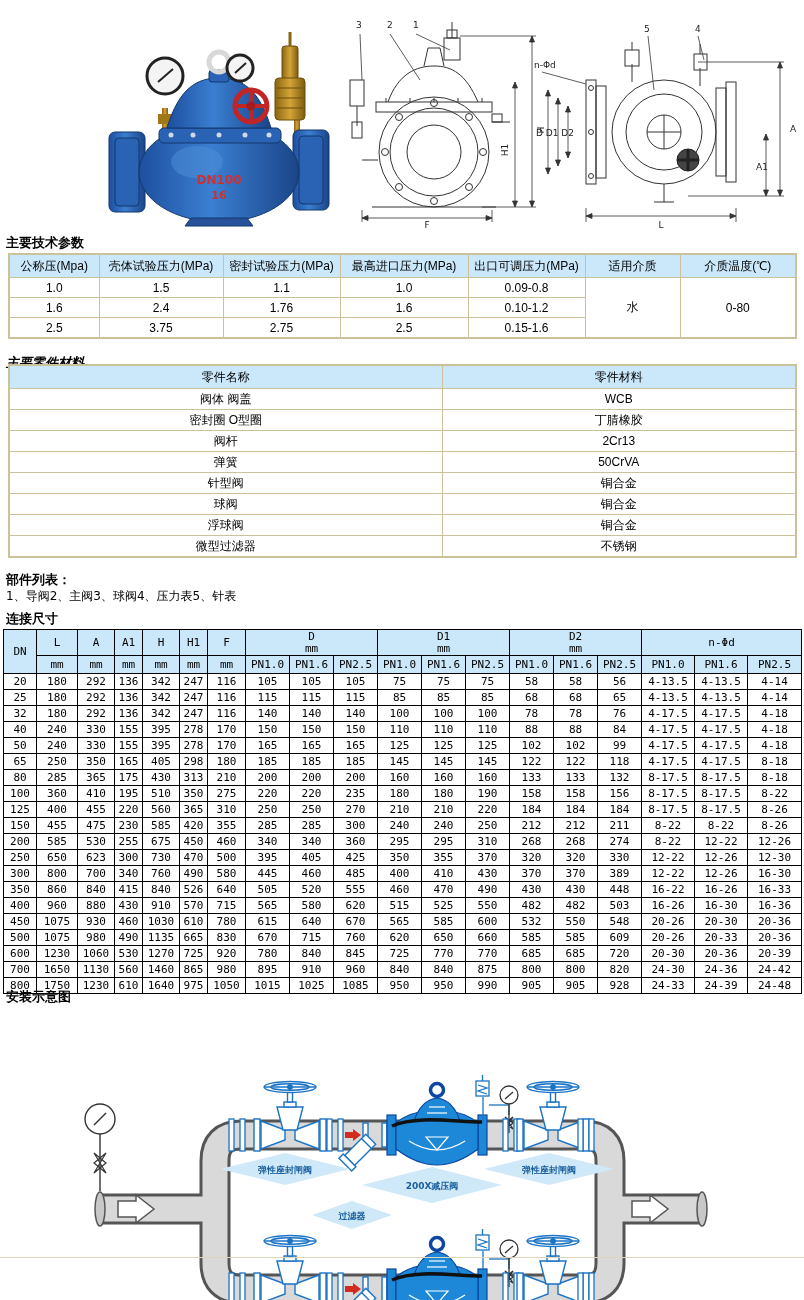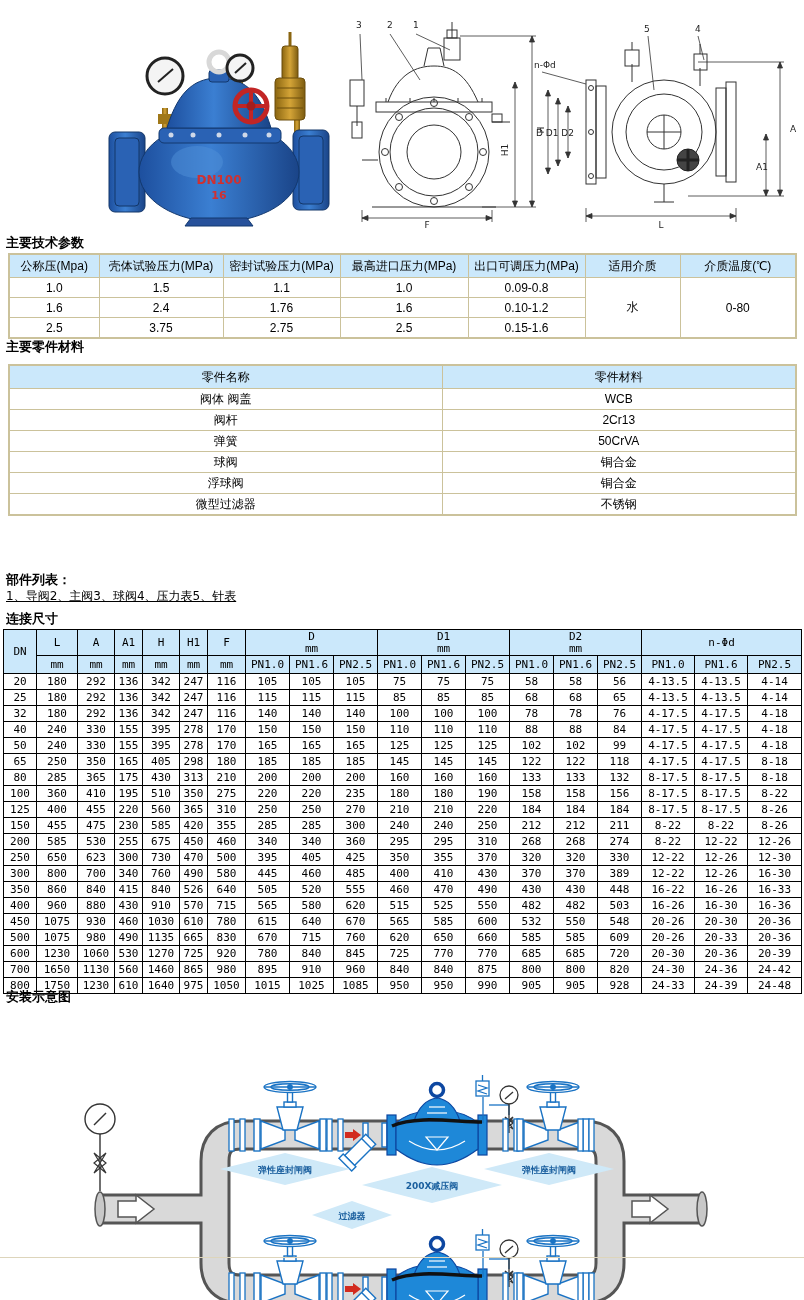--- a/index.html
+++ b/index.html
@@ -295,62 +295,70 @@
         <tr>
           <td>2.5</td>
           <td>3.75</td>
           <td>2.75</td>
           <td>2.5</td>
           <td>0.15-1.6</td>
         </tr>
       </tbody>
   </table>
 
-  <div class="abs sec-title" style="left:6px;top:340px;">主要零件材料</div>
+  <div class="abs sec-title" style="left:6px;top:356px;font-style:italic;">主要零件材料</div>
   <table class="t-tan t-mat abs" style="left:8px;top:364px;width:787px;">
     <colgroup>
         <col style="width:433px">
         <col style="width:354px">
       </colgroup>
     <thead>
       <tr>
         <th>零件名称</th>
         <th>零件材料</th>
       </tr>
     </thead>
     <tbody id="mat-body">
         <tr>
           <td>阀体 阀盖</td>
           <td>WCB</td>
         </tr>
         <tr>
+          <td>密封圈 O型圈</td>
+          <td>丁腈橡胶</td>
+        </tr>
+        <tr>
           <td>阀杆</td>
           <td>2Cr13</td>
         </tr>
         <tr>
           <td>弹簧</td>
           <td>50CrVA</td>
         </tr>
         <tr>
+          <td>针型阀</td>
+          <td>铜合金</td>
+        </tr>
+        <tr>
           <td>球阀</td>
           <td>铜合金</td>
         </tr>
         <tr>
           <td>浮球阀</td>
           <td>铜合金</td>
         </tr>
         <tr>
           <td>微型过滤器</td>
           <td>不锈钢</td>
         </tr>
       </tbody>
   </table>
 
   <div class="abs sec-title" style="left:6px;top:573px;">部件列表：</div>
-  <div class="abs parts-line" style="left:6px;top:589px;text-decoration:underline;">1、导阀2、主阀3、球阀4、压力表5、针表</div>
+  <div class="abs parts-line" style="left:6px;top:589px;">1、导阀2、主阀3、球阀4、压力表5、针表</div>
 
   <div class="abs sec-title" style="left:6px;top:612px;">连接尺寸</div>
   <table class="t-dim abs" style="left:3px;top:629px;width:798px;">
     <colgroup>
       <col style="width:33px">
         <col style="width:41px">
         <col style="width:37px">
         <col style="width:28px">
       <col style="width:37px">
         <col style="width:28px">

